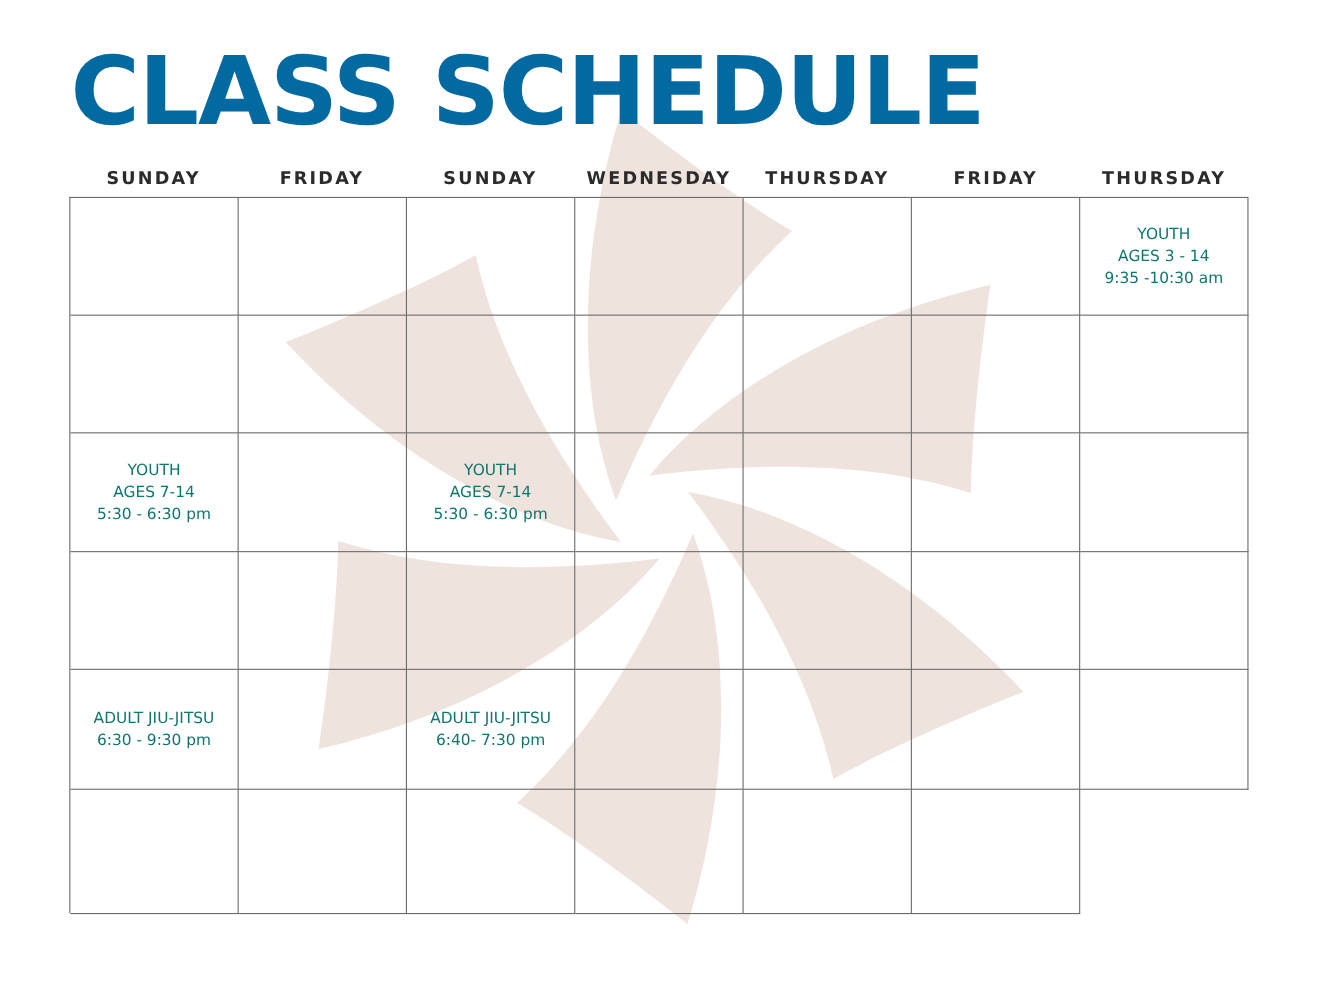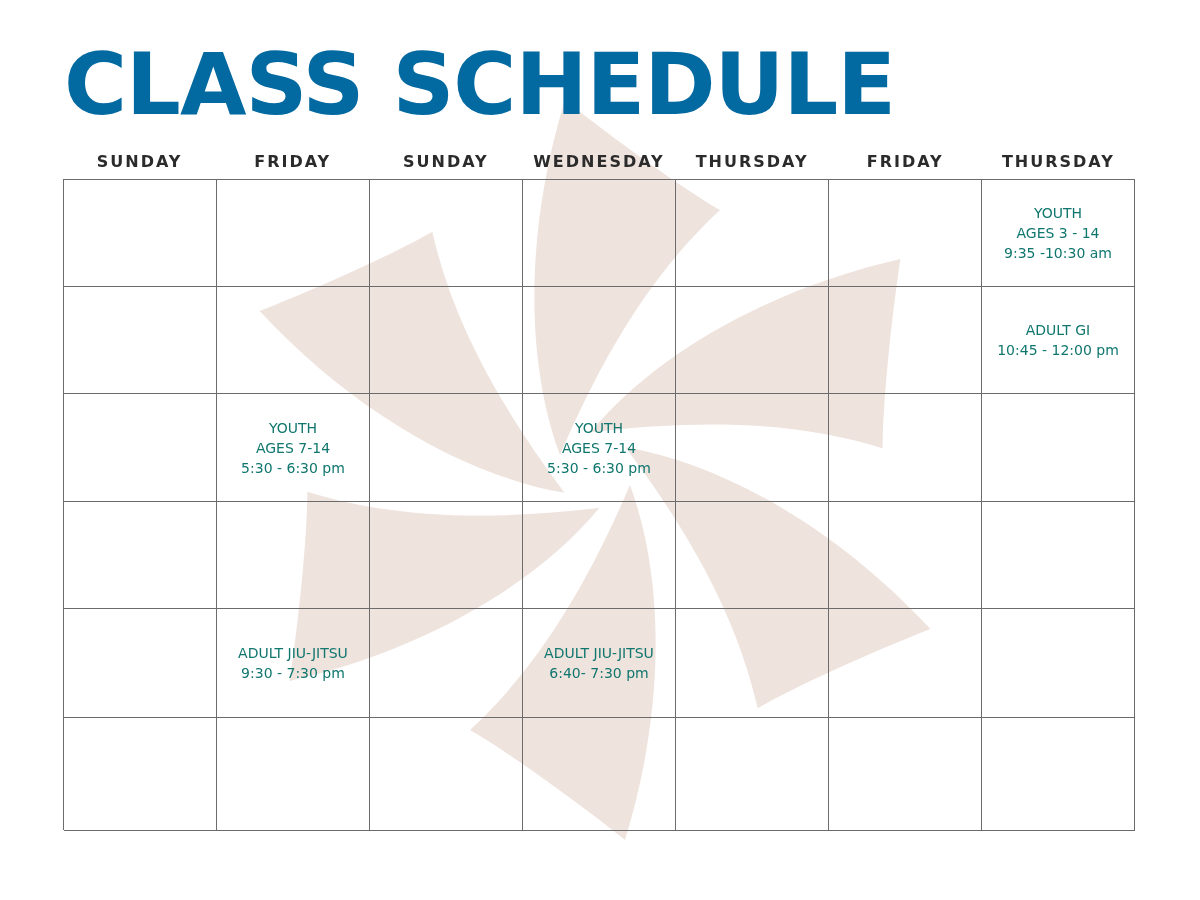--- a/index.html
+++ b/index.html
@@ -50,24 +50,20 @@
       <div>YOUTH</div>
       <div>AGES 3 - 14</div>
       <div>9:35 -10:30 am</div>
     </div>
     <div class="cell"></div>
     <div class="cell"></div>
     <div class="cell"></div>
     <div class="cell"></div>
     <div class="cell"></div>
     <div class="cell"></div>
-    <div class="cell">
-      <div>ADULT GI</div>
-      <div>10:45 - 12:00 pm</div>
-    </div>
     <div class="cell"></div>
     <div class="cell">
       <div>YOUTH</div>
       <div>AGES 7-14</div>
       <div>5:30 - 6:30 pm</div>
     </div>
     <div class="cell"></div>
     <div class="cell">
       <div>YOUTH</div>
       <div>AGES 7-14</div>
@@ -79,21 +75,21 @@
     <div class="cell"></div>
     <div class="cell"></div>
     <div class="cell"></div>
     <div class="cell"></div>
     <div class="cell"></div>
     <div class="cell"></div>
     <div class="cell"></div>
     <div class="cell"></div>
     <div class="cell">
       <div>ADULT JIU-JITSU</div>
-      <div>9:30 - 7:30 pm</div>
+      <div>6:30 - 9:30 pm</div>
     </div>
     <div class="cell"></div>
     <div class="cell">
       <div>ADULT JIU-JITSU</div>
       <div>6:40- 7:30 pm</div>
     </div>
     <div class="cell"></div>
     <div class="cell"></div>
     <div class="cell"></div>
     <div class="cell"></div>

